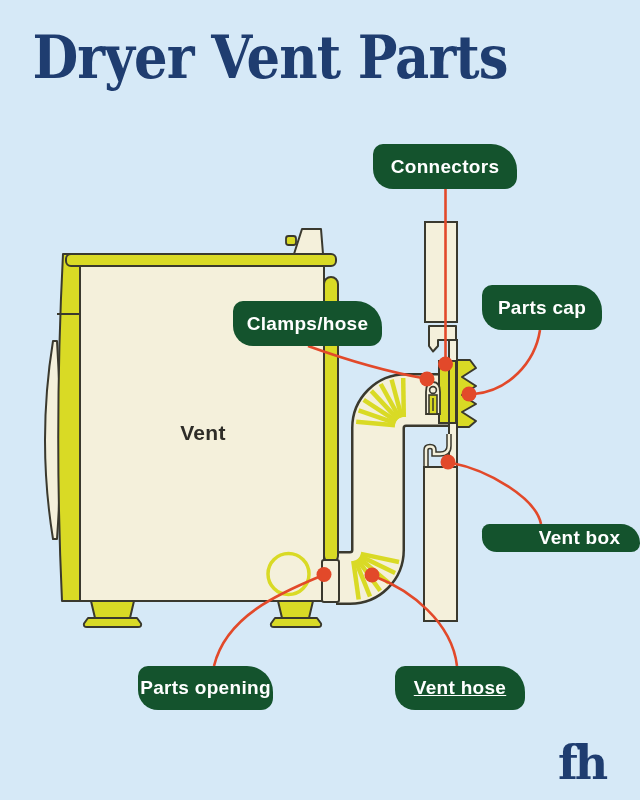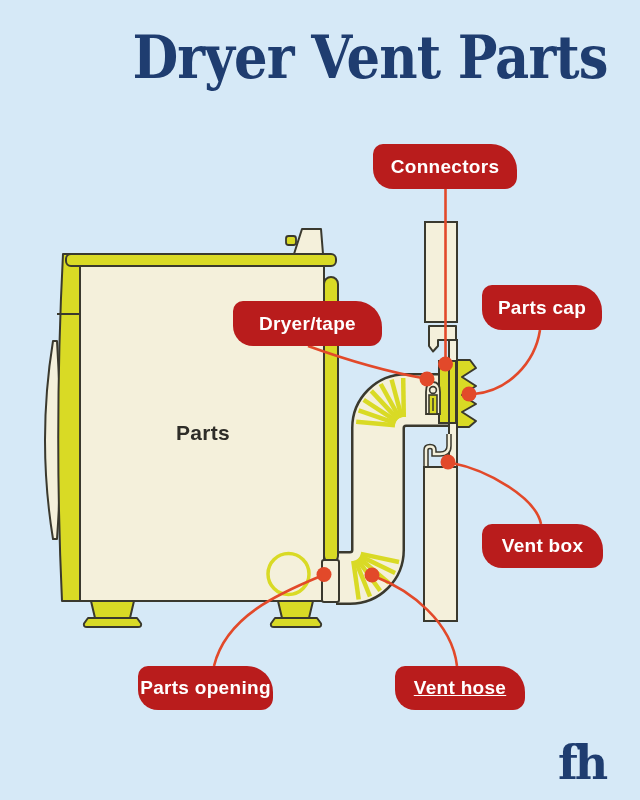--- a/index.html
+++ b/index.html
@@ -1,30 +1,30 @@
 <!DOCTYPE html>
 <html><head>
 <meta charset="utf-8">
 <style>
   html,body{margin:0;padding:0;background:#d6e9f7;}
   .canvas{position:relative;width:640px;height:800px;background:#d6e9f7;overflow:hidden;
           font-family:"Liberation Sans",sans-serif;}
   .illustration{position:absolute;left:0;top:0;z-index:1;}
-  .page-title{position:absolute;left:0;top:26px;width:640px;text-align:right;z-index:2;
+  .page-title{position:absolute;left:0;top:26px;width:640px;text-align:left;z-index:2;
               color:#1f3d70;font-family:"DejaVu Serif",serif;font-weight:700;font-size:60px;
               line-height:1.05;letter-spacing:-1px;}
   .page-title span{display:inline-block;transform:scaleX(.88);transform-origin:center;}
-  .callout{position:absolute;z-index:3;background:#b91c1c;color:#ffffff;
+  .callout{position:absolute;z-index:3;background:#14532d;color:#ffffff;
            display:flex;align-items:center;justify-content:center;
            font-size:19px;font-weight:700;letter-spacing:.3px;
            border-radius:10px 26px 12px 20px;}
   #co-connectors  {left:373px;top:144px;width:144px;height:45px;}
   #co-vent-cap    {left:482px;top:285px;width:120px;height:45px;}
   #co-clamps-tape {left:233px;top:301px;width:149px;height:45px;}
-  #co-vent-box    {left:482px;top:524px;width:121px;height:44px;}
+  #co-vent-box    {left:482px;top:524px;width:121px;height:28px;padding-left:37px;}
   #co-vent-opening{left:138px;top:666px;width:135px;height:44px;}
   #co-vent-hose   {left:395px;top:666px;width:130px;height:44px;text-decoration:underline;}
   .machine-label{position:absolute;left:158px;top:421px;width:90px;z-index:2;text-align:center;
                  color:#2e2d28;font-size:21px;font-weight:700;letter-spacing:.3px;}
   .brand-logo{position:absolute;left:558px;top:736px;z-index:2;color:#1f3d70;
               font-family:"DejaVu Serif",serif;font-weight:700;font-size:46px;letter-spacing:-3px;}
 </style>
 </head>
 <body>
 
@@ -104,29 +104,29 @@
     </g>
   </svg>
 
   <div class="callout" id="co-connectors">
     <span>Connectors</span>
   </div>
   <div class="callout" id="co-vent-cap">
     <span>Parts cap</span>
   </div>
   <div class="callout" id="co-clamps-tape">
-    <span>Dryer/tape</span>
+    <span>Clamps/hose</span>
   </div>
   <div class="callout" id="co-vent-box">
     <span>Vent box</span>
   </div>
   <div class="callout" id="co-vent-opening">
     <span>Parts opening</span>
   </div>
   <div class="callout" id="co-vent-hose">
     <span>Vent hose</span>
   </div>
 
-  <div class="machine-label">Parts</div>
+  <div class="machine-label">Vent</div>
 
   <div class="brand-logo">fh</div>
 
 </div>
 
 </body></html>

